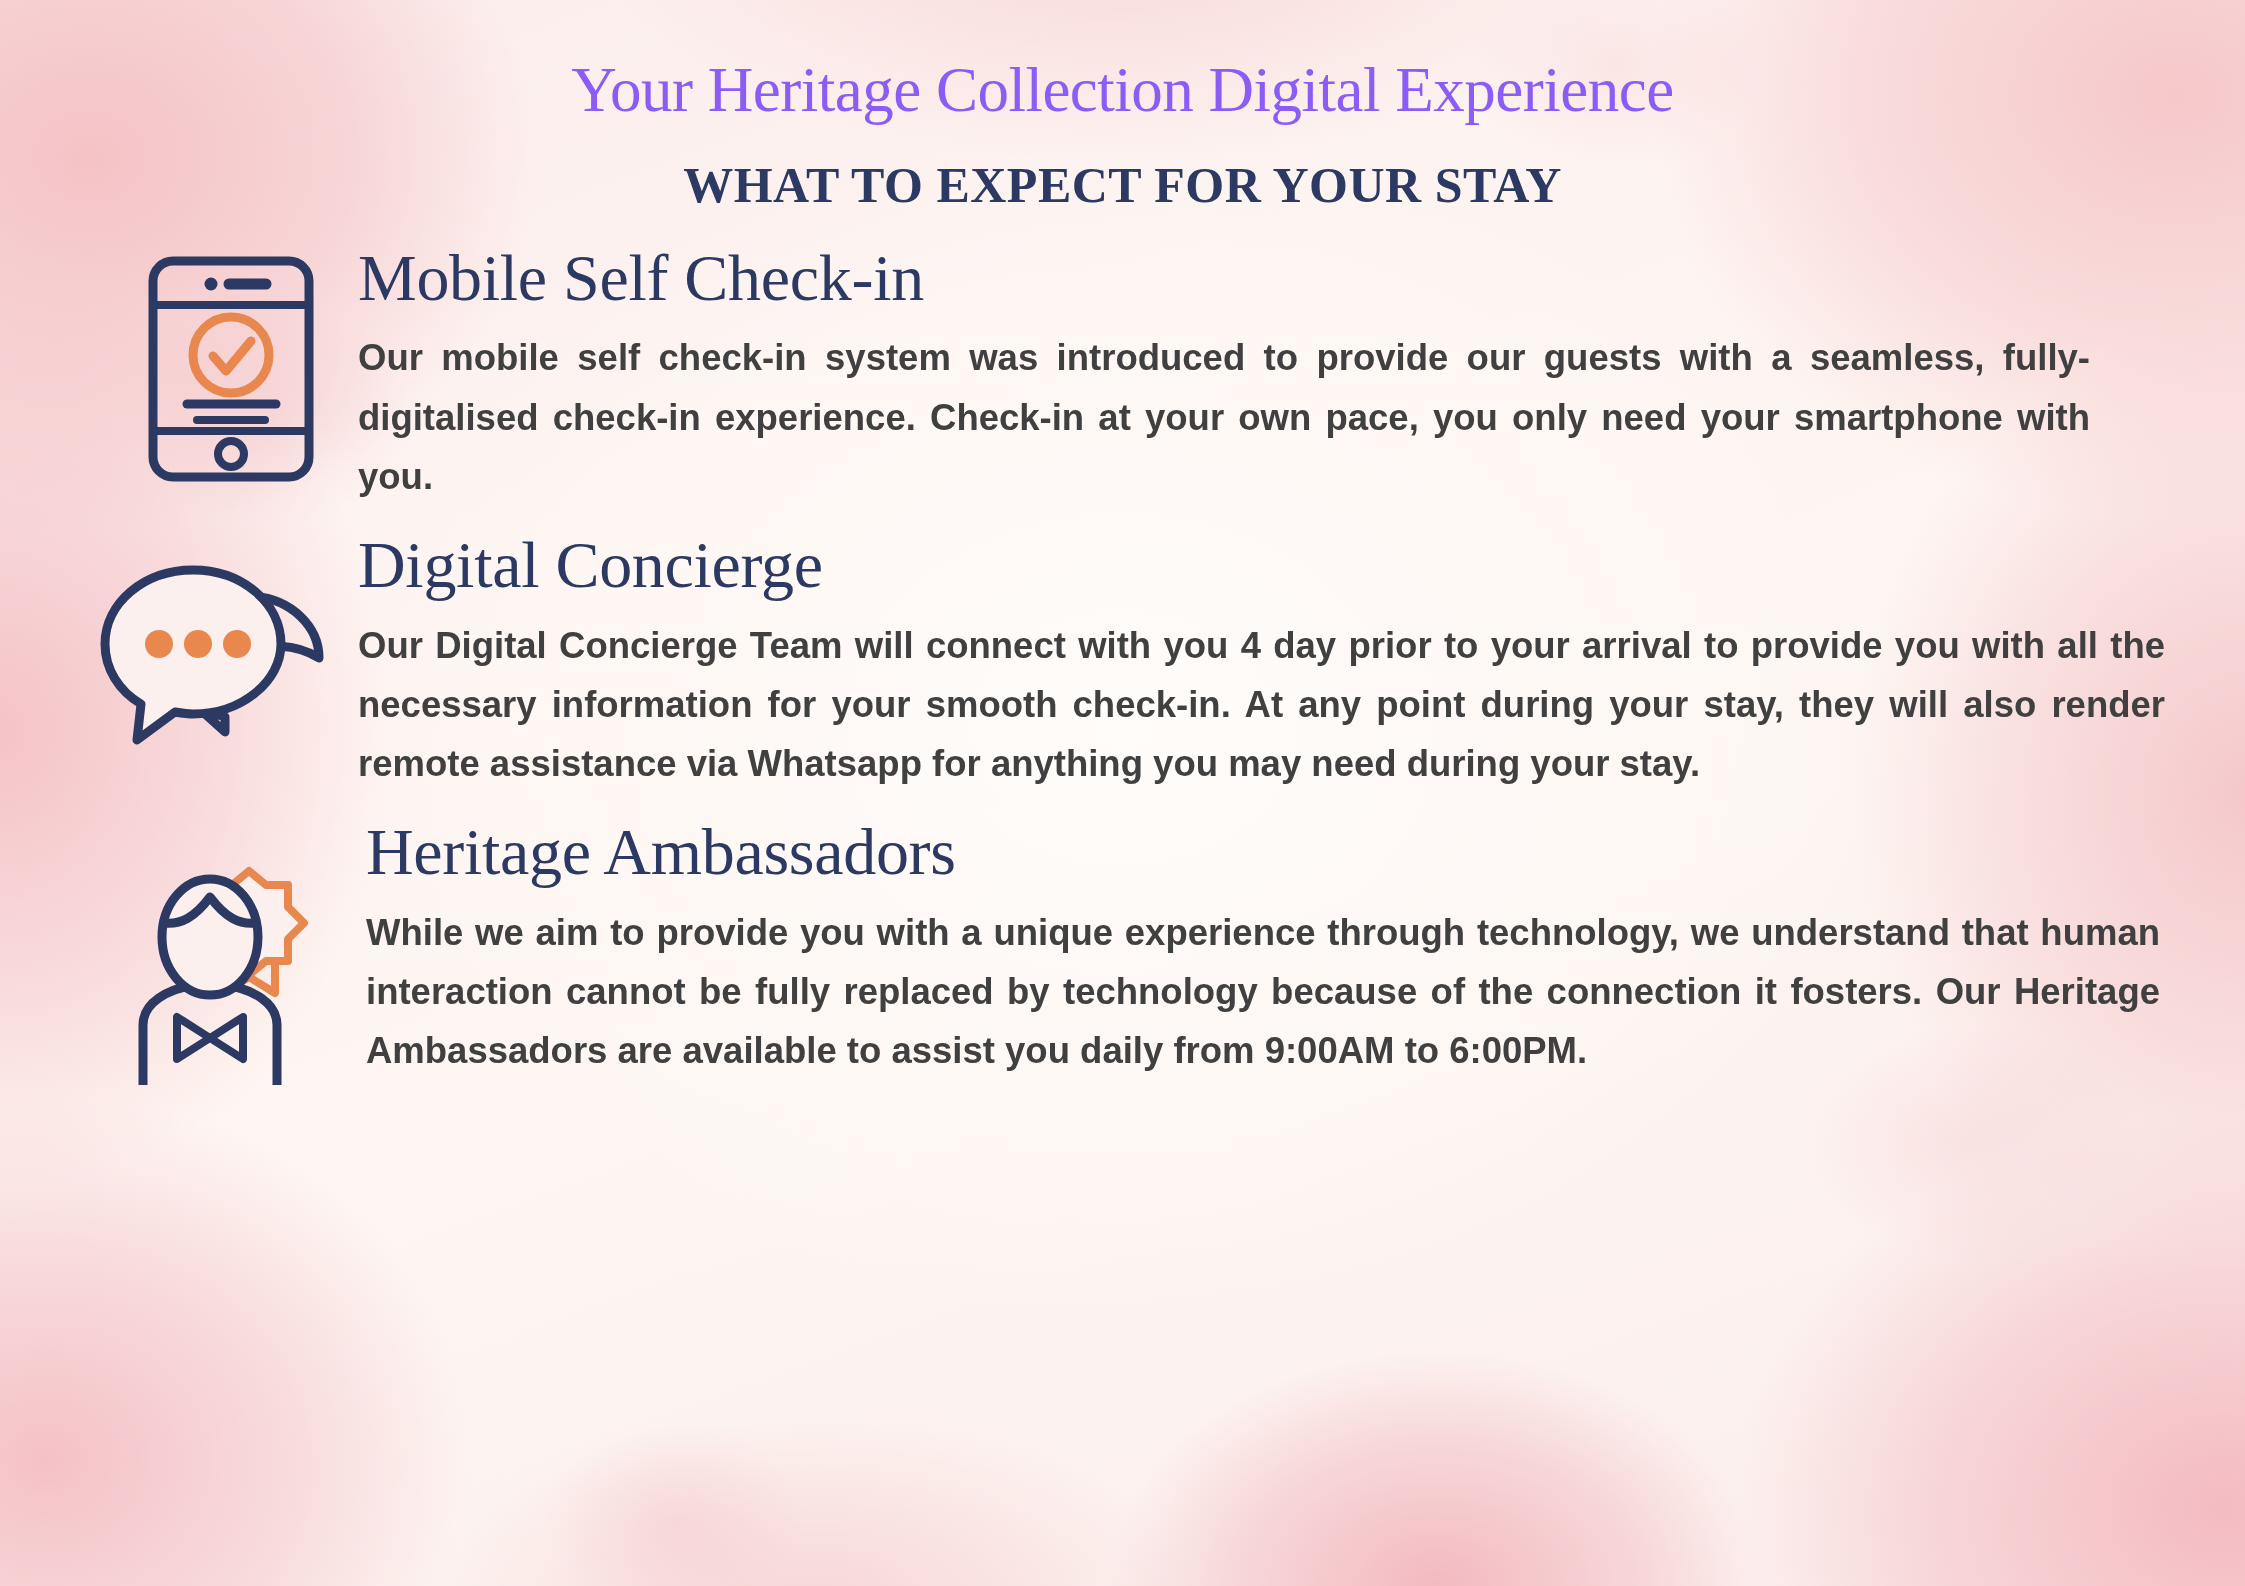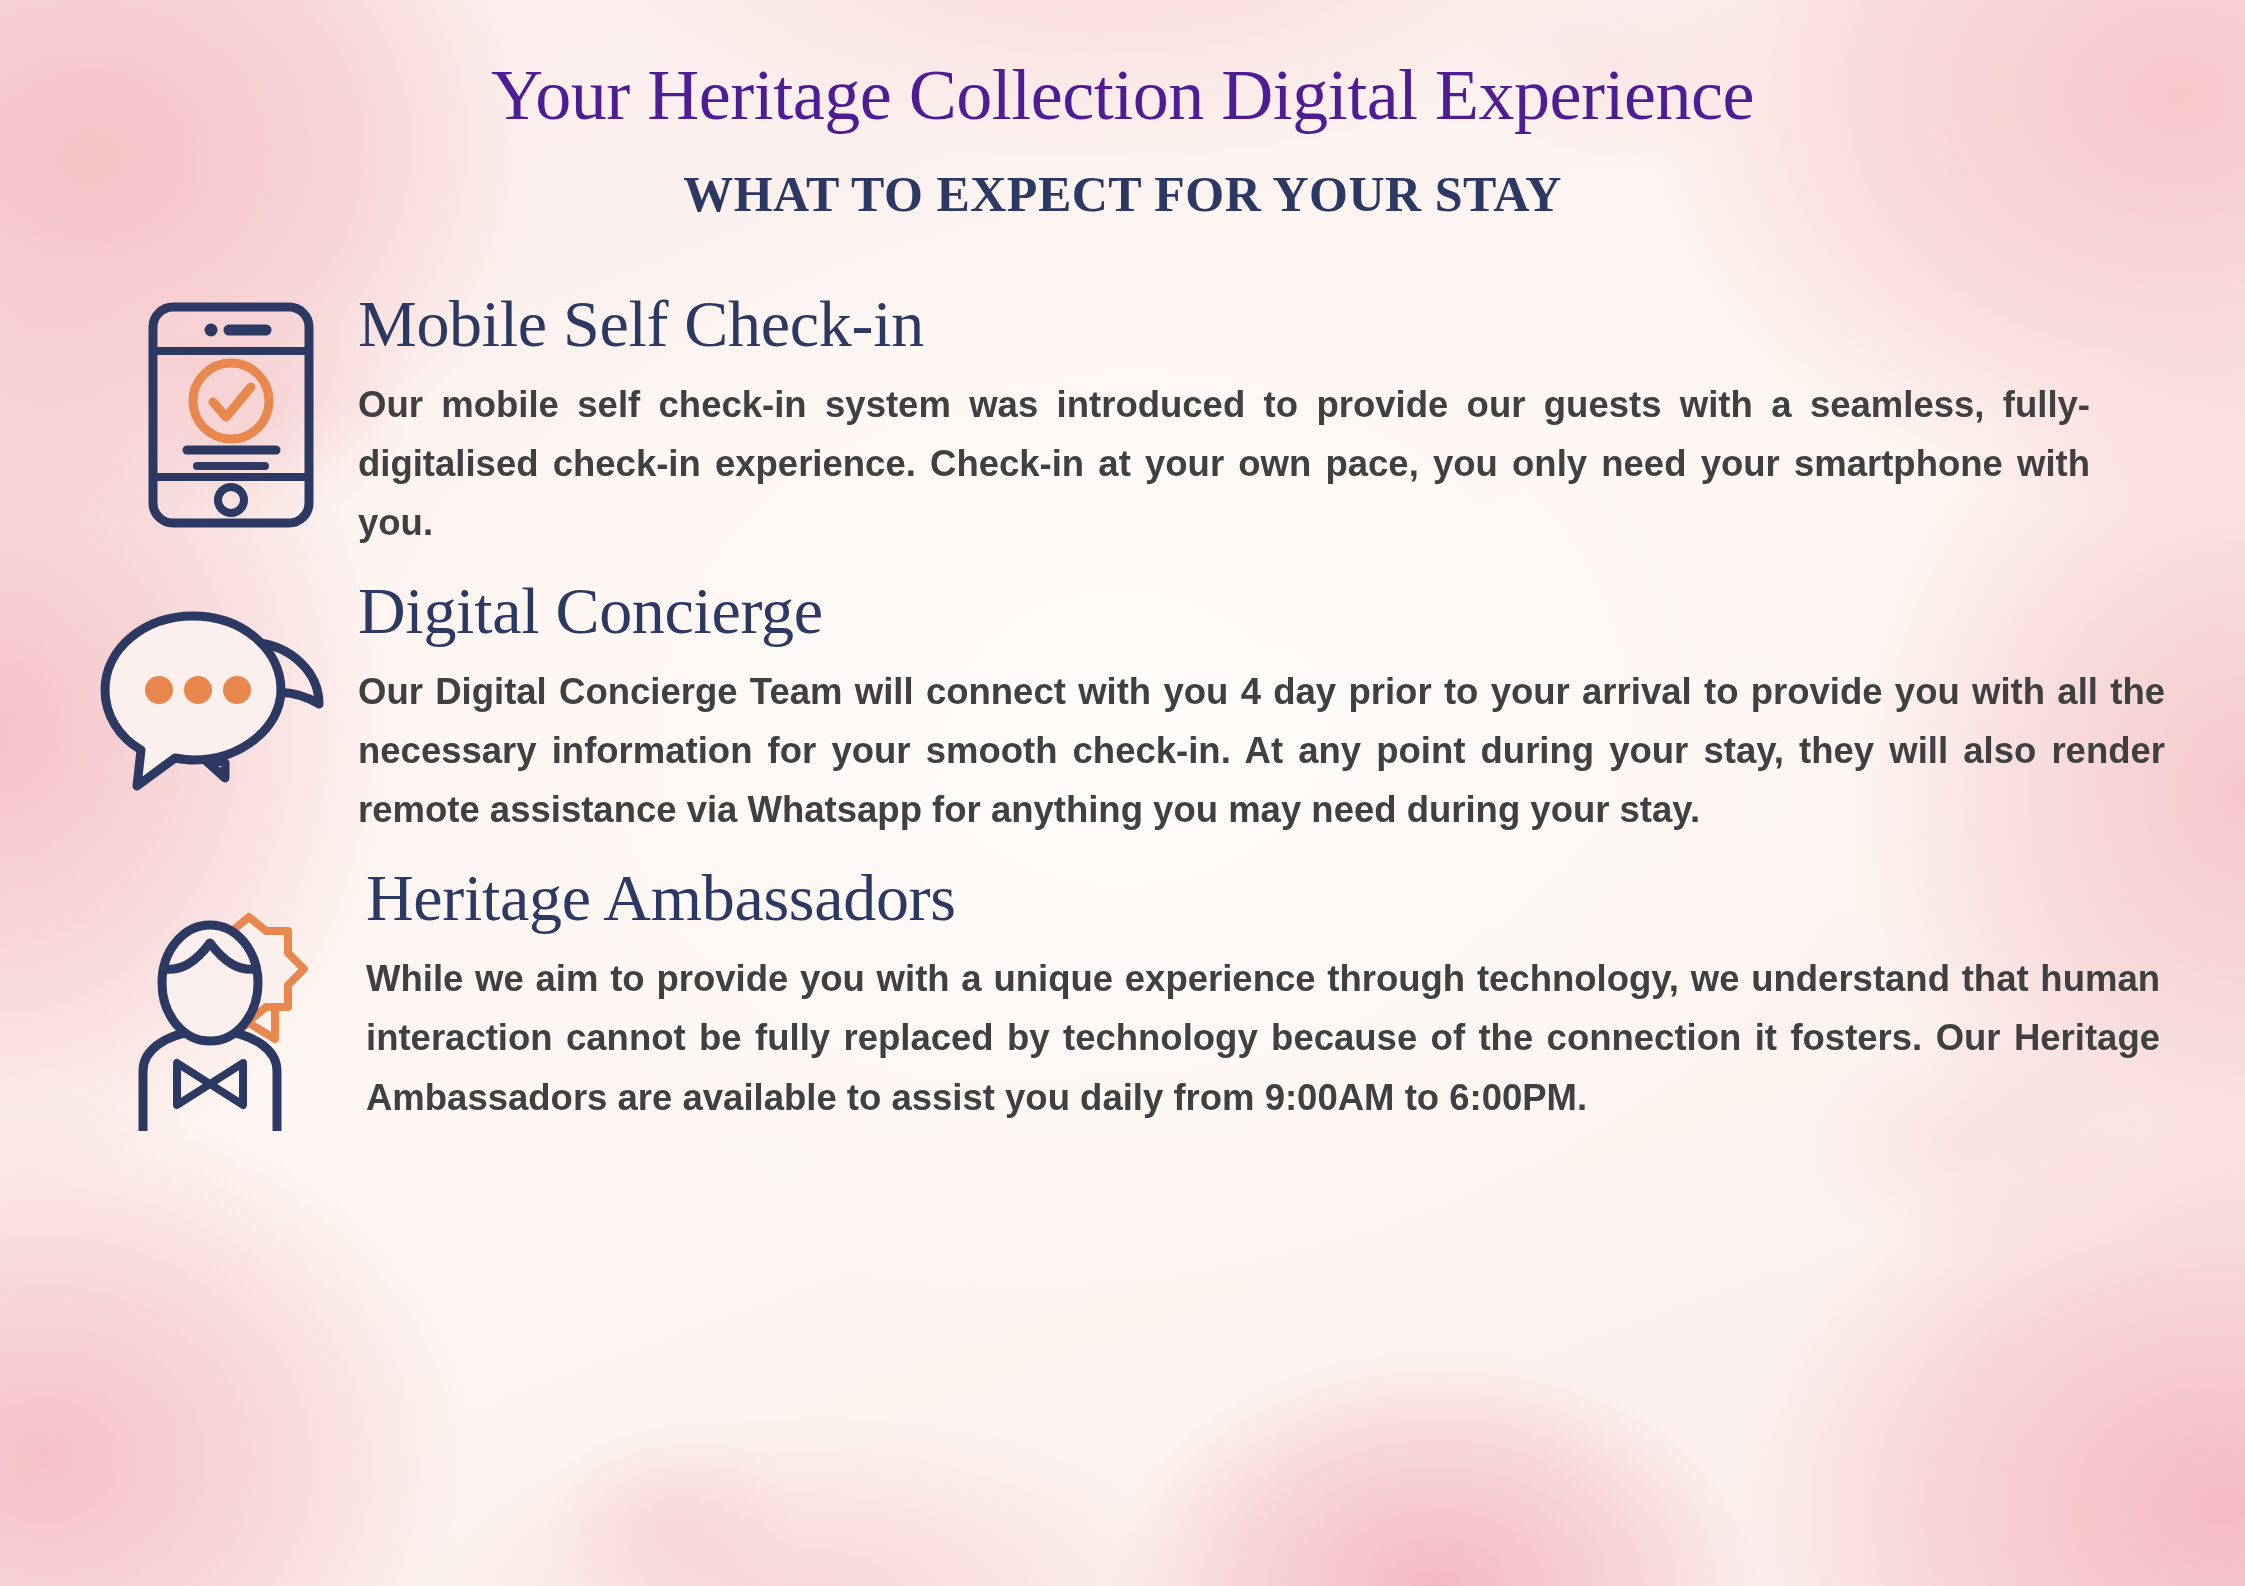--- a/index.html
+++ b/index.html
@@ -50,38 +50,38 @@
     z-index: 1;
     width: 2245px;
     height: 1586px;
   }
 
   
   .header { padding-top: 58px; text-align: center; }
 
   .main-title {
     font-family: "Liberation Serif", serif;
-    font-size: 72px;
+    font-size: 63px;
     line-height: 1.04;
-    color: #4c1d95;
+    color: #8b5cf6;
     letter-spacing: -0.5px;
     font-weight: 400;
   }
 
   .sub-title {
     margin-top: 32px;
     font-family: Liberation Serif, serif;
     font-size: 50px;
     font-weight: 700;
     letter-spacing: 0.5px;
     color: #2c3a63;
   }
 
   
-  .sections { margin-top: 64px; }
+  .sections { margin-top: 27px; }
 
   .section {
     display: flex;
     align-items: flex-start;
   }
   .section + .section { margin-top: 22px; }
 
   .sec-mobile     { padding-left: 128px; }
   .sec-concierge  { padding-left: 88px;  margin-top: 36px; }
   .sec-ambassador { padding-left: 120px; margin-top: 44px; }

